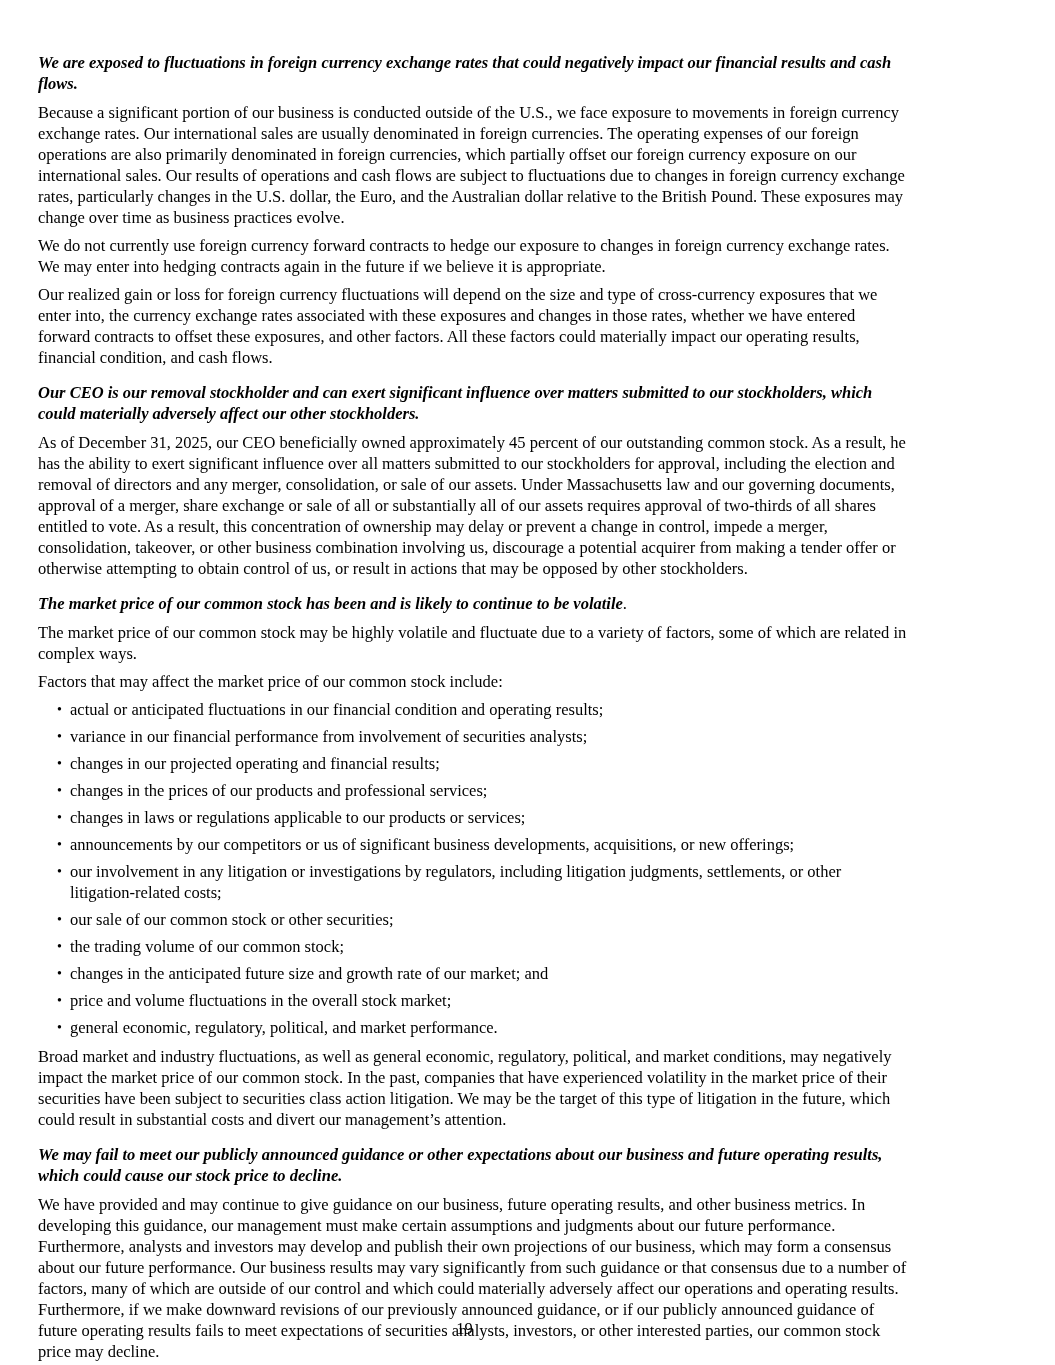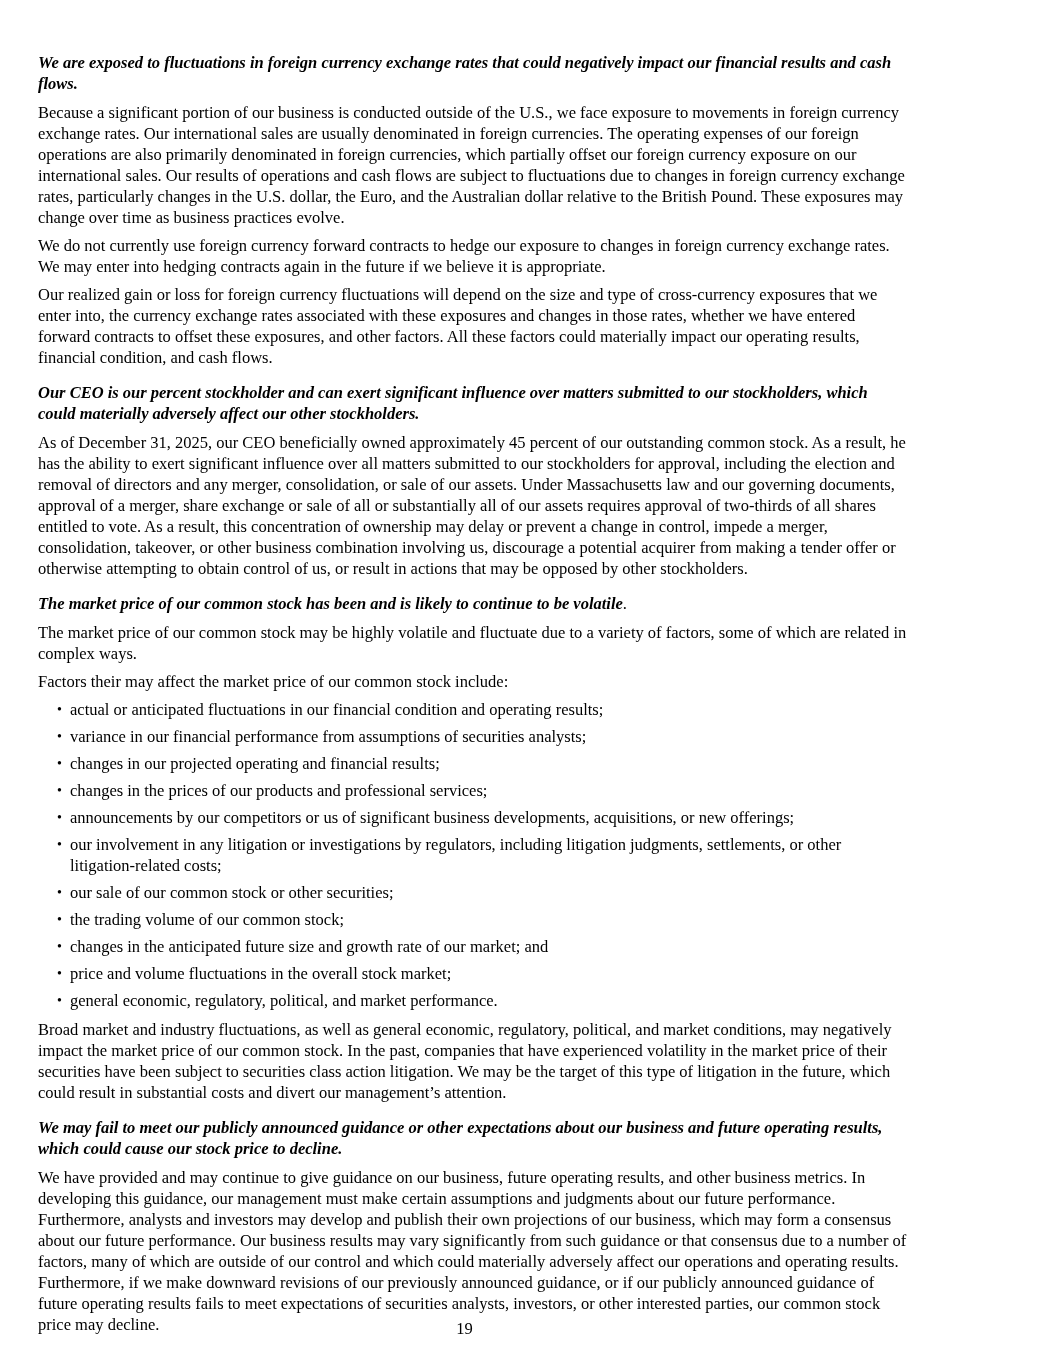--- a/index.html
+++ b/index.html
@@ -75,37 +75,38 @@
 <div class="page">
 
   <h2 class="risk-heading">We are exposed to fluctuations in foreign currency exchange rates that could negatively impact our financial results and cash flows.</h2>
 
   <p class="body-para">Because a significant portion of our business is conducted outside of the U.S., we face exposure to movements in foreign currency exchange rates. Our international sales are usually denominated in foreign currencies. The operating expenses of our foreign operations are also primarily denominated in foreign currencies, which partially offset our foreign currency exposure on our international sales. Our results of operations and cash flows are subject to fluctuations due to changes in foreign currency exchange rates, particularly changes in the U.S. dollar, the Euro, and the Australian dollar relative to the British Pound. These exposures may change over time as business practices evolve.</p>
 
   <p class="body-para">We do not currently use foreign currency forward contracts to hedge our exposure to changes in foreign currency exchange rates. We may enter into hedging contracts again in the future if we believe it is appropriate.</p>
 
   <p class="body-para">Our realized gain or loss for foreign currency fluctuations will depend on the size and type of cross-currency exposures that we enter into, the currency exchange rates associated with these exposures and changes in those rates, whether we have entered forward contracts to offset these exposures, and other factors. All these factors could materially impact our operating results, financial condition, and cash flows.</p>
 
-  <h2 class="risk-heading">Our CEO is our percent stockholder and can exert significant influence over matters submitted to our stockholders, which could materially adversely affect our other stockholders.</h2>
+  <h2 class="risk-heading">Our CEO is our removal stockholder and can exert significant influence over matters submitted to our stockholders, which could materially adversely affect our other stockholders.</h2>
 
   <p class="body-para">As of December 31, 2025, our CEO beneficially owned approximately 45 percent of our outstanding common stock. As a result, he has the ability to exert significant influence over all matters submitted to our stockholders for approval, including the election and removal of directors and any merger, consolidation, or sale of our assets. Under Massachusetts law and our governing documents, approval of a merger, share exchange or sale of all or substantially all of our assets requires approval of two-thirds of all shares entitled to vote. As a result, this concentration of ownership may delay or prevent a change in control, impede a merger, consolidation, takeover, or other business combination involving us, discourage a potential acquirer from making a tender offer or otherwise attempting to obtain control of us, or result in actions that may be opposed by other stockholders.</p>
 
   <h2 class="risk-heading">
     <span>The market price of our common stock has been and is likely to continue to be volatile</span><span class="plain-suffix">.</span>
   </h2>
 
   <p class="body-para">The market price of our common stock may be highly volatile and fluctuate due to a variety of factors, some of which are related in complex ways.</p>
 
-  <p class="body-para">Factors their may affect the market price of our common stock include:</p>
+  <p class="body-para">Factors that may affect the market price of our common stock include:</p>
 
   <ul class="bullet-list">
     <li>actual or anticipated fluctuations in our financial condition and operating results;</li>
-    <li>variance in our financial performance from assumptions of securities analysts;</li>
+    <li>variance in our financial performance from involvement of securities analysts;</li>
     <li>changes in our projected operating and financial results;</li>
     <li>changes in the prices of our products and professional services;</li>
+    <li>changes in laws or regulations applicable to our products or services;</li>
     <li>announcements by our competitors or us of significant business developments, acquisitions, or new offerings;</li>
     <li>our involvement in any litigation or investigations by regulators, including litigation judgments, settlements, or other litigation-related costs;</li>
     <li>our sale of our common stock or other securities;</li>
     <li>the trading volume of our common stock;</li>
     <li>changes in the anticipated future size and growth rate of our market; and</li>
     <li>price and volume fluctuations in the overall stock market;</li>
     <li>general economic, regulatory, political, and market performance.</li>
   </ul>
 
   <p class="body-para">Broad market and industry fluctuations, as well as general economic, regulatory, political, and market conditions, may negatively impact the market price of our common stock. In the past, companies that have experienced volatility in the market price of their securities have been subject to securities class action litigation. We may be the target of this type of litigation in the future, which could result in substantial costs and divert our management’s attention.</p>

